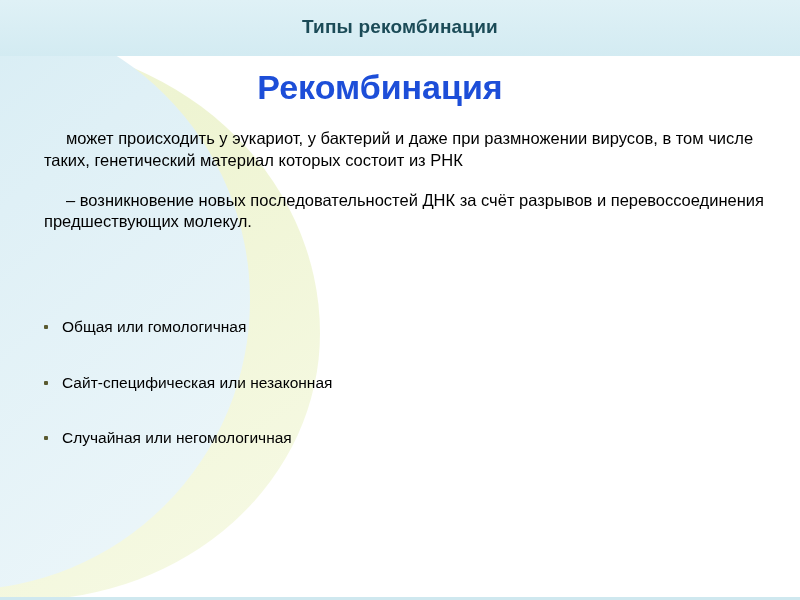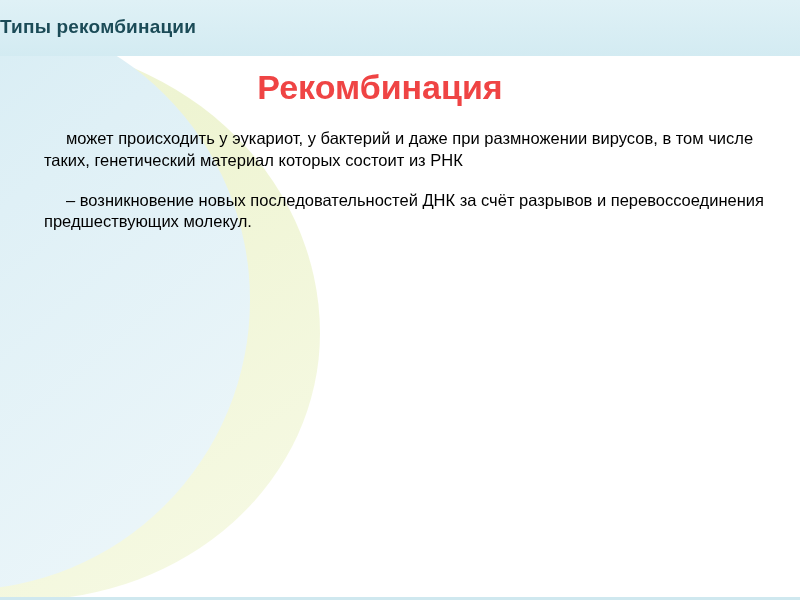--- a/index.html
+++ b/index.html
@@ -53,42 +53,42 @@
     top: 0;
     width: 800px;
     height: 56px;
     background: linear-gradient(180deg, #dff1f6 0%, #d3ebf2 100%);
   }
   .header-title {
     position: absolute;
     left: 0;
     top: 16px;
     width: 800px;
-    text-align: left;
+    text-align: center;
     font-size: 19px;
     font-weight: bold;
     color: #1b4b57;
     letter-spacing: 0.2px;
   }
   .content {
     position: absolute;
     left: 0;
     top: 56px;
     width: 800px;
     height: 544px;
   }
   .slide-title {
     position: absolute;
     left: 0;
     top: 12px;
     width: 800px;
     text-align: center;
     font-size: 34px;
     font-weight: bold;
-    color: #ef4444;
+    color: #1d4ed8;
     padding-right: 40px;
     box-sizing: border-box;
   }
   .para-block {
     position: absolute;
     left: 44px;
     top: 72px;
     width: 740px;
     color: #000000;
     font-size: 16.5px;
@@ -154,17 +154,31 @@
 
   <div class="content">
 
     <div class="slide-title">Рекомбинация</div>
 
     <div class="para-block">
       <p class="para">может происходить у эукариот, у бактерий и даже при размножении вирусов, в том числе таких, генетический материал которых состоит из РНК</p>
       <p class="para">– возникновение новых последовательностей ДНК за счёт разрывов и перевоссоединения предшествующих молекул.</p>
     </div>
 
+    <ul class="bullets">
+      <li class="bullet-item">
+        <span class="bullet-marker"></span>
+        <span>Общая или гомологичная</span>
+      </li>
+      <li class="bullet-item">
+        <span class="bullet-marker"></span>
+        <span>Сайт-специфическая или незаконная</span>
+      </li>
+      <li class="bullet-item">
+        <span class="bullet-marker"></span>
+        <span>Случайная или негомологичная</span>
+      </li>
+    </ul>
 
   </div>
 
   <div class="footer-rule"></div>
 </div>
 
 </body></html>

